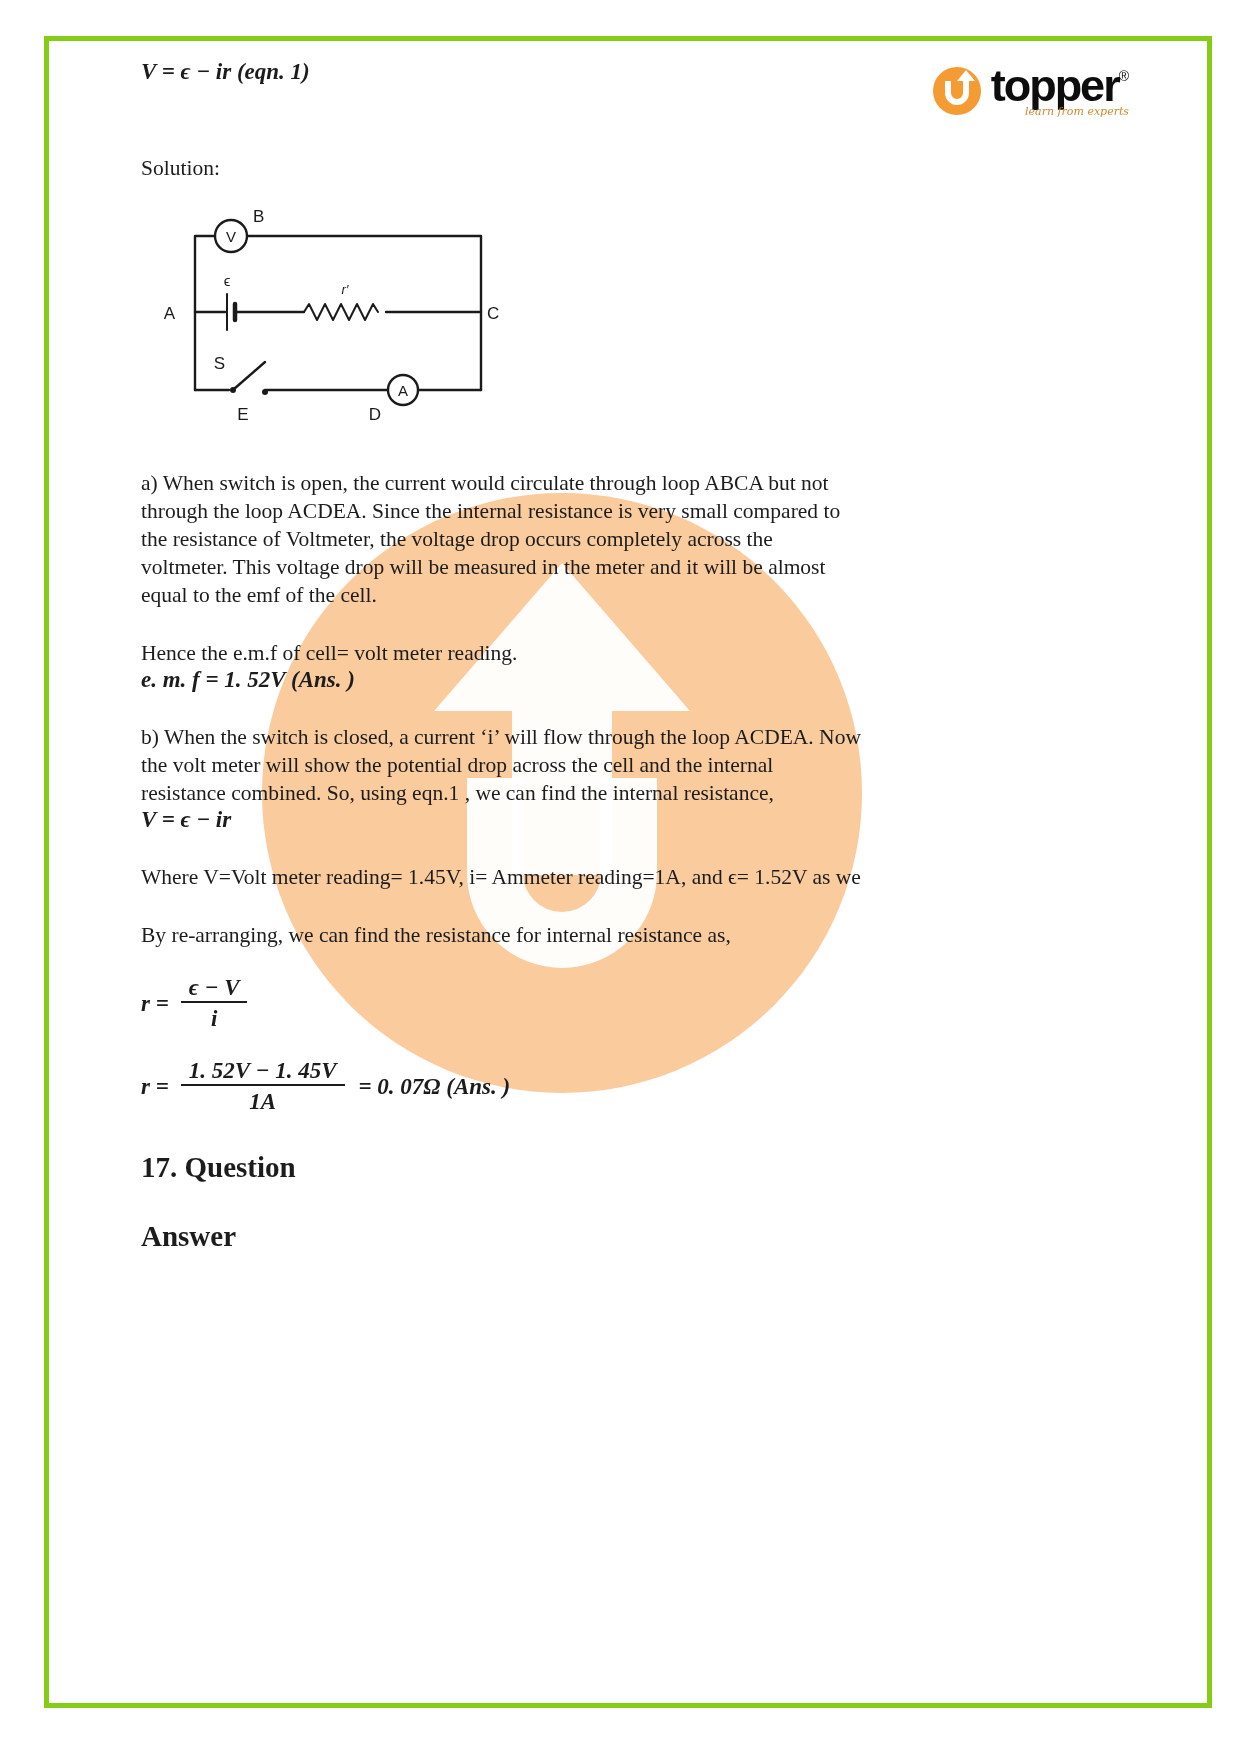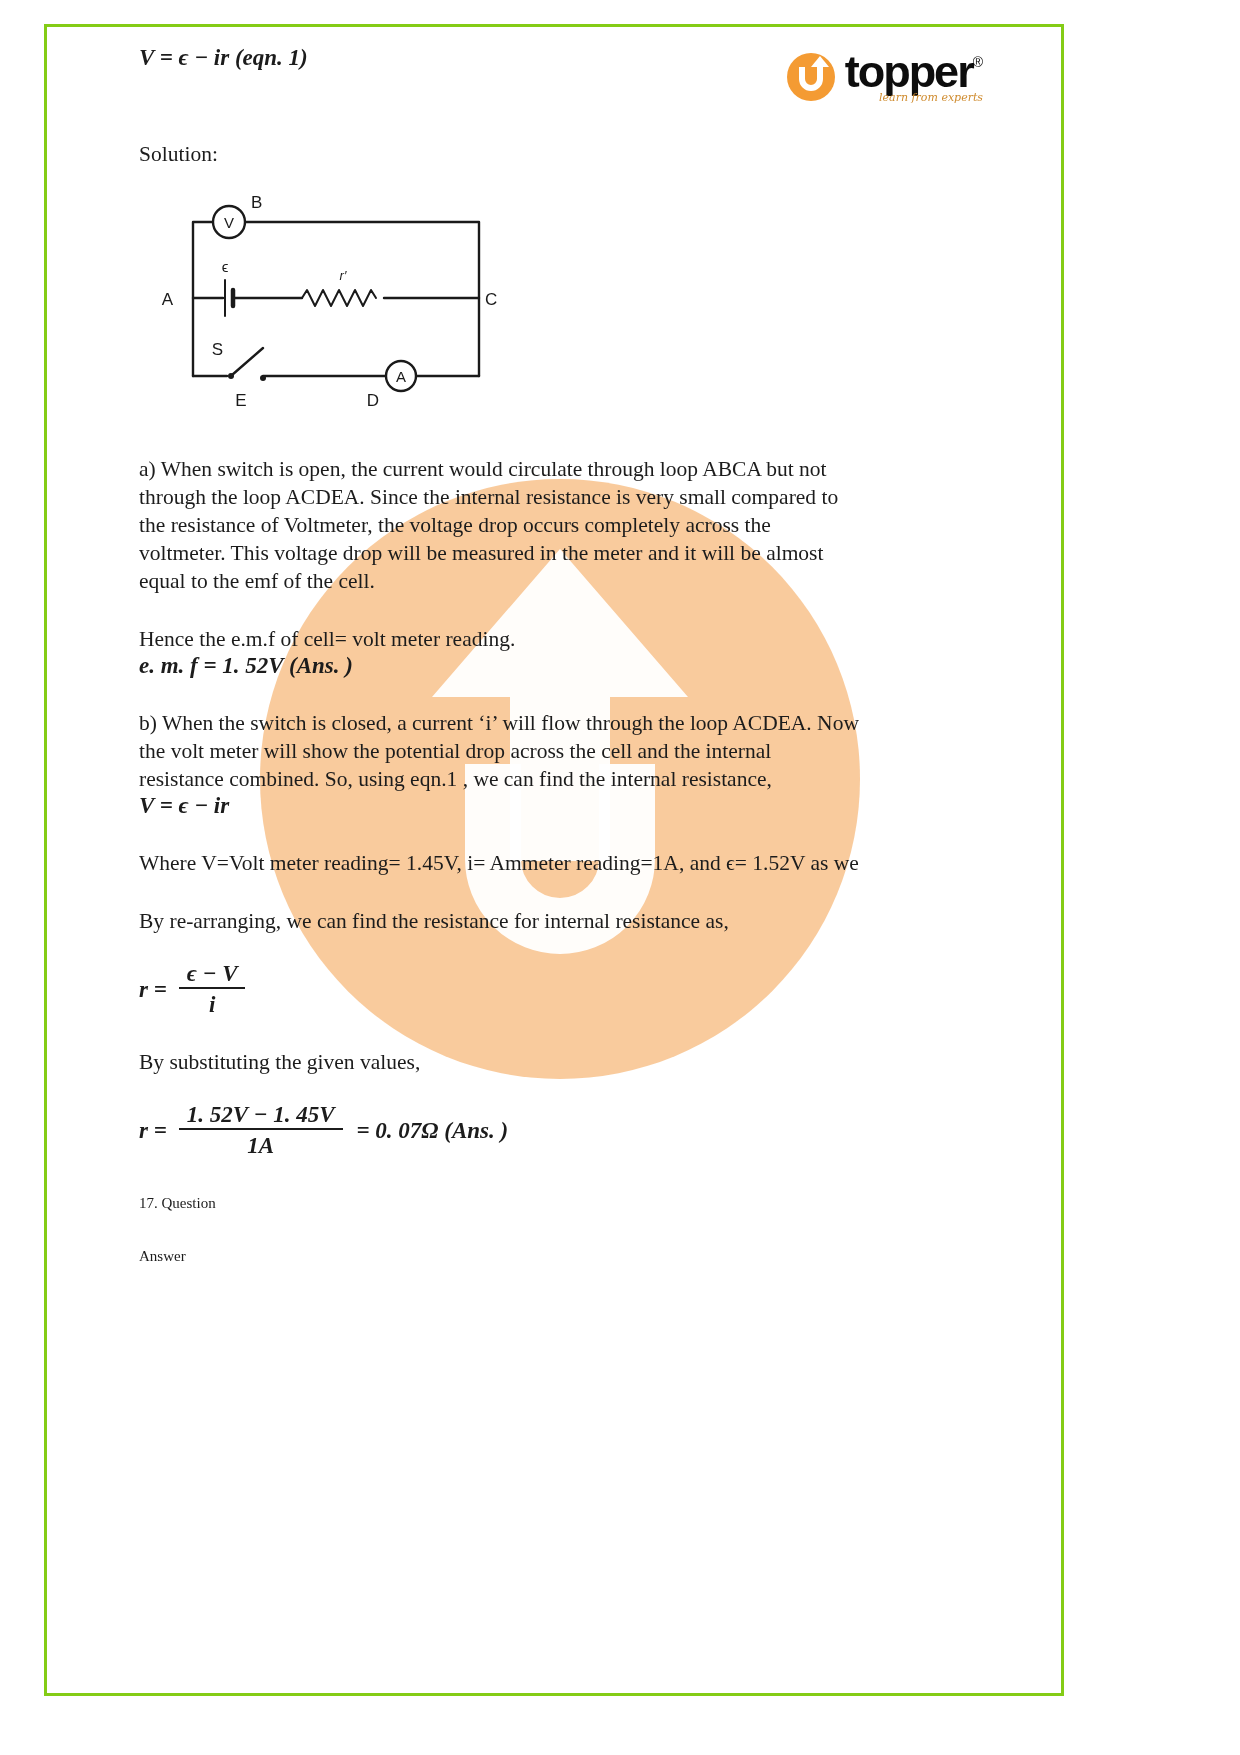--- a/index.html
+++ b/index.html
@@ -6,23 +6,23 @@
   html, body { margin: 0; padding: 0; }
   body {
     width: 1240px; height: 1755px;
     background: #ffffff;
     position: relative;
     font-family: "Liberation Serif", "DejaVu Serif", serif;
     color: #1c1c1c;
   }
   .page {
     position: absolute;
-    left: 44px; top: 24px;
-    width: 1020px; height: 1672px;
-    border: 3px solid #84cc16;
+    left: 44px; top: 36px;
+    width: 1168px; height: 1672px;
+    border: 5px solid #84cc16;
     background: #fff;
     overflow: hidden;
   }
   .watermark {
     position: absolute;
     left: 203px; top: 442px;
     width: 620px; height: 620px;
     z-index: 0;
     pointer-events: none;
   }
@@ -62,21 +62,21 @@
   .emf-ans { font-size: 23px; margin-top: 30px; }
   .eqn-v { font-size: 23px; margin-top: 32px; }
   .frac-row {
     display: flex; align-items: center; gap: 12px;
     font-size: 23px; margin-top: 26px;
   }
   .frac { display: inline-flex; flex-direction: column; align-items: center; }
   .frac .num { padding: 0 8px 0; border-bottom: 2.5px solid #1c1c1c; }
   .frac .den { padding-top: 3px; }
   .frac-rhs { margin-left: 2px; }
-  .heading { font-weight: 400; font-size: 15px; }
+  .heading { font-weight: 700; font-size: 29px; }
   .mt-h { margin-top: 36px !important; }
 </style>
 </head>
 <body>
 
 <div class="page">
 
   <svg class="watermark" viewBox="0 0 620 620" aria-hidden="true">
     <circle cx="310" cy="310" r="300" fill="#F4A04C" fill-opacity="0.55"></circle>
     <polygon points="310,80 438,228 360,228 360,392 260,392 260,228 182,228" fill="#ffffff" fill-opacity="0.95"></polygon>
@@ -155,21 +155,20 @@
     <p class="body-text mt-std">By re-arranging, we can find the resistance for internal resistance as,</p>
 
     <div class="frac-row math">
       <span>r =</span>
       <span class="frac">
         <span class="num">ϵ − V</span>
         <span class="den">i</span>
       </span>
     </div>
 
-    <p class="body-text mt-std">By substituting the given values,</p>
 
     <div class="frac-row math">
       <span>r =</span>
       <span class="frac">
         <span class="num">1. 52V − 1. 45V</span>
         <span class="den">1A</span>
       </span>
       <span class="frac-rhs">= 0. 07Ω (Ans. )</span>
     </div>
 

